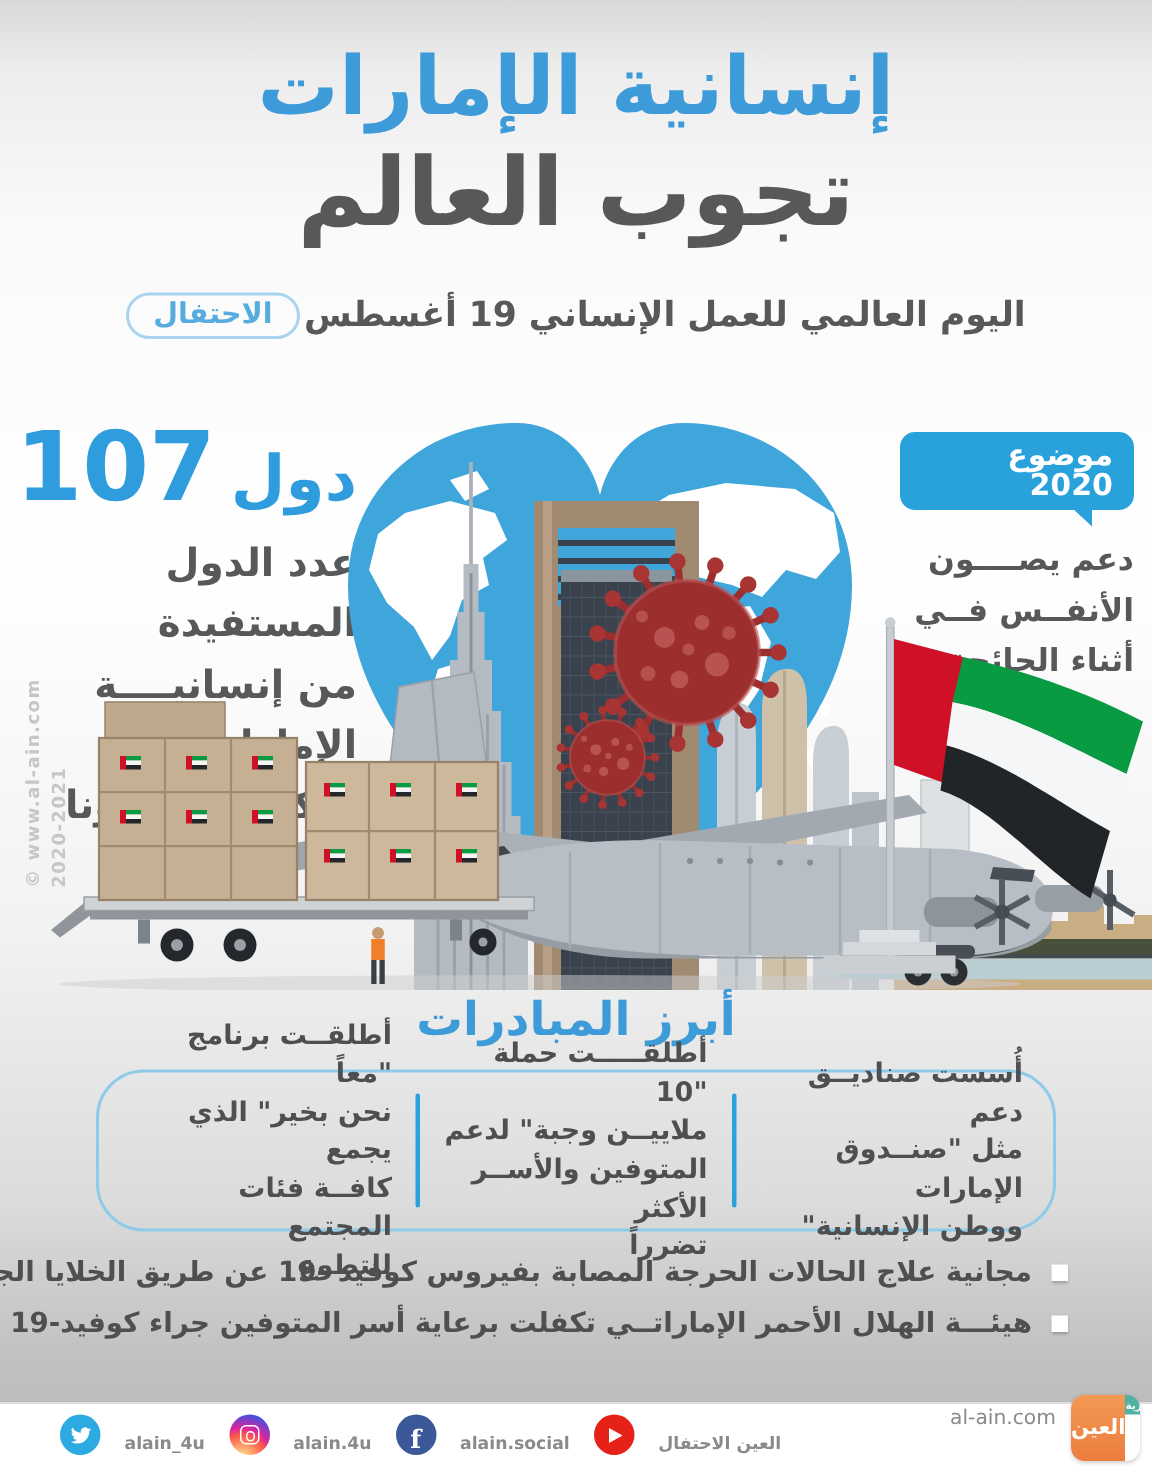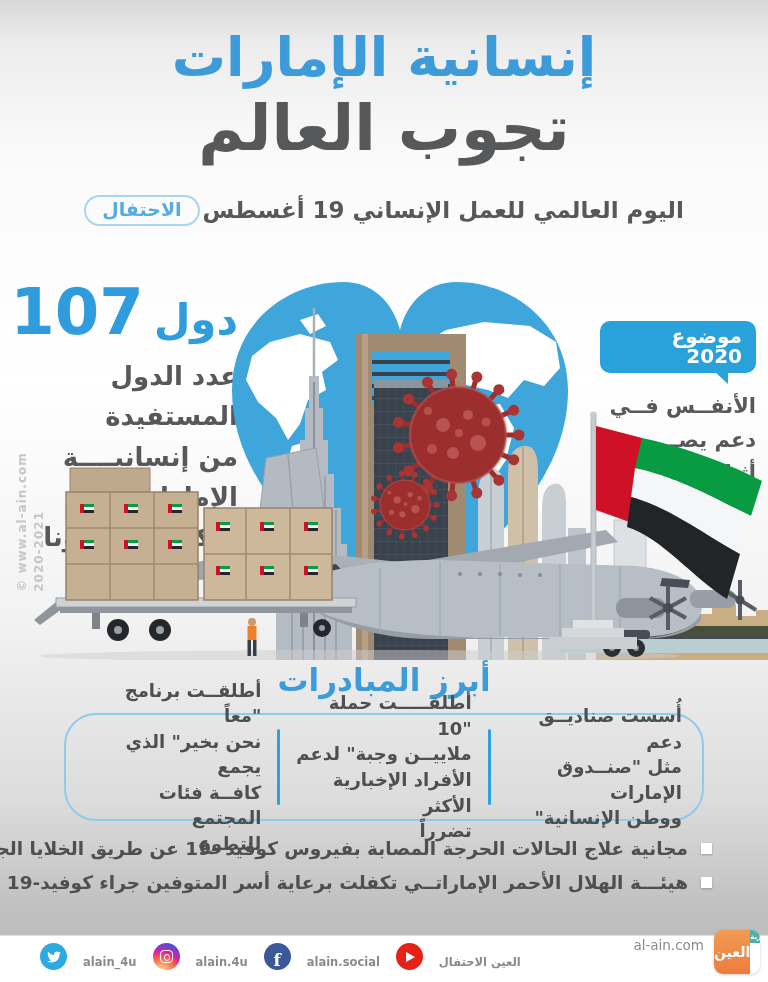--- a/index.html
+++ b/index.html
@@ -22,21 +22,21 @@
   
   .stat{ position:absolute; top:280px; left:10px; width:228px; text-align:right; direction:rtl;}
   .stat-num-row{ display:flex; direction:ltr; justify-content:flex-end; align-items:baseline; gap:10px; padding-left:8px;}
   .stat-number{ font-size:64px; font-weight:bold; color:#2f9ddd; line-height:1;}
   .stat-unit{ font-size:42px; font-weight:bold; color:#2f9ddd; line-height:1;}
   .stat-lines{ margin-top:12px; font-size:26px; font-weight:bold; color:#57585a; line-height:1.55;}
   
   .theme{ position:absolute; top:288px; right:12px; width:156px; text-align:right; direction:rtl;}
   .bubble-wrap{ position:relative; display:inline-block;}
   .bubble{ display:inline-block; background:#29a2dc; color:#fff; font-size:20px; font-weight:bold;
-           padding:5px 14px 7px; border-radius:10px; line-height:1;margin-top:33px;}
+           padding:5px 14px 7px; border-radius:10px; line-height:1;}
   .bubble-tail{ position:absolute; bottom:-11px; right:28px; width:0; height:0;
                 border-top:13px solid #29a2dc; border-left:14px solid transparent;}
   .theme-lines{ margin-top:17px; font-size:21px; font-weight:bold; color:#57585a; line-height:1.6;}
   
   .watermark{ position:absolute; left:-44px; top:500px; width:150px; text-align:left;
               transform:rotate(-90deg); color:#c6c6c6; font-size:12px; font-weight:bold;
               letter-spacing:1px; line-height:1.4; direction:ltr;}
   
   .scene{ position:absolute; top:268px; left:0;}
   
@@ -101,22 +101,22 @@
       <div>لمكافحة كورونا</div>
     </div>
   </div>
 
   <div class="theme">
     <span class="bubble-wrap">
       <span class="bubble">موضوع 2020</span>
       <span class="bubble-tail"></span>
     </span>
     <div class="theme-lines">
+      <div>دعم يصــــون</div>
       <div>الأنفــس فــي</div>
-      <div>دعم يصــــون</div>
       <div>أثناء الجائحة</div>
     </div>
   </div>
 
   <div class="watermark">
     <div>© www.al-ain.com</div>
     <div>2020-2021</div>
   </div>
 
   <svg class="scene" width="768" height="392" viewBox="0 0 768 392">
@@ -337,21 +337,21 @@
   <div class="init-box">
     <div class="init-col">
       <div>أُسست صناديــق دعم</div>
       <div>مثل "صنــدوق الإمارات</div>
       <div>ووطن الإنسانية"</div>
     </div>
     <div class="init-sep"></div>
     <div class="init-col">
       <div>أطلقـــــت حملة "10</div>
       <div>ملاييــن وجبة" لدعم</div>
-      <div>الأفراد الإخبارية الأكثر</div>
+      <div>المتوفين والأســر الأكثر</div>
       <div>تضرراً</div>
     </div>
     <div class="init-sep"></div>
     <div class="init-col">
       <div>أطلقــت برنامج "معاً</div>
       <div>نحن بخير" الذي يجمع</div>
       <div>كافــة فئات المجتمع</div>
       <div>للتطوع</div>
     </div>
   </div>

